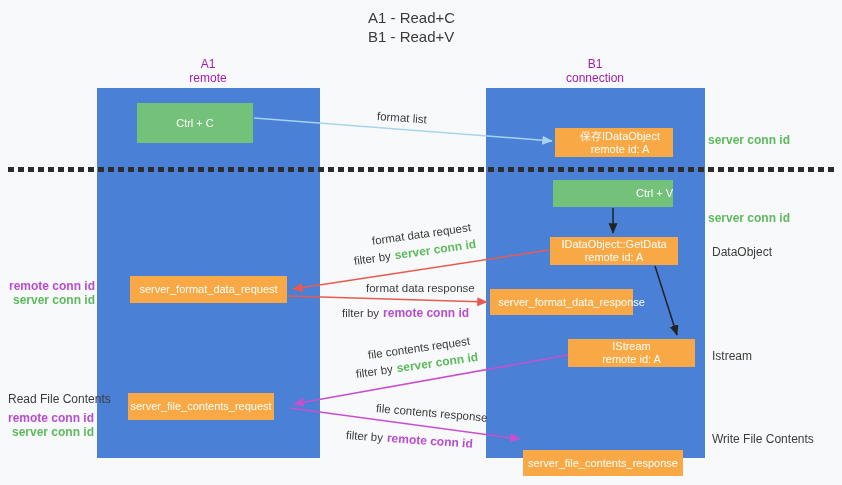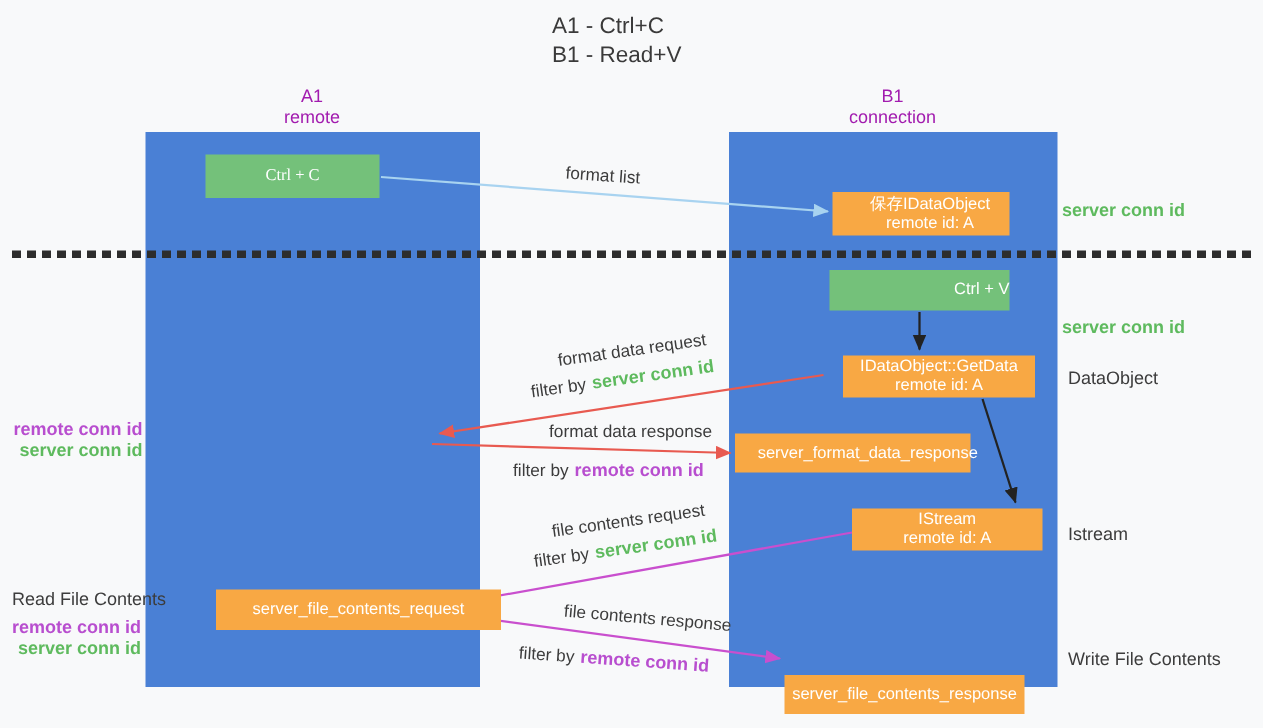--- a/index.html
+++ b/index.html
@@ -37,21 +37,21 @@
   .rot-dn   { transform:rotate(4deg);  transform-origin:left center; }
   .rot-dn5  { transform:rotate(5deg);  transform-origin:left center; }
   .filter-target { margin-left:4px; }
 </style>
 </head>
 <body>
 
 <div class="stage">
 
   <div class="title">
-    <div>A1 - Ctrl+C</div>
+    <div>A1 - Read+C</div>
     <div>B1 - Read+V</div>
   </div>
 
   <div class="lane-header" style="left:158px; top:57px; width:100px;">
     <div>A1</div>
     <div>remote</div>
   </div>
   <div class="lane-header" style="left:545px; top:57px; width:100px;">
     <div>B1</div>
     <div>connection</div>
@@ -79,49 +79,52 @@
     </defs>
     <line x1="254" y1="118" x2="552" y2="141" stroke="#a8d3f0" stroke-width="1.5" marker-end="url(#m-blue)"></line>
     <line x1="613" y1="208" x2="613" y2="233" stroke="#222222" stroke-width="1.5" marker-end="url(#m-black)"></line>
     <line x1="549" y1="250" x2="293" y2="289" stroke="#e85a50" stroke-width="1.5" marker-end="url(#m-red)"></line>
     <line x1="288" y1="296" x2="487" y2="302" stroke="#e85a50" stroke-width="1.5" marker-end="url(#m-red)"></line>
     <line x1="655" y1="266" x2="677" y2="335" stroke="#222222" stroke-width="1.5" marker-end="url(#m-black)"></line>
     <line x1="568" y1="355" x2="294" y2="404" stroke="#c94fce" stroke-width="1.5" marker-end="url(#m-magenta)"></line>
     <line x1="290" y1="408" x2="520" y2="439" stroke="#c94fce" stroke-width="1.5" marker-end="url(#m-magenta)"></line>
   </svg>
 
-  <div class="node green" style="left:137px; top:103px; width:116px; height:29px;font-family:Liberation Serif, serif;">
+  <div class="node green" style="left:137px; top:103px; width:116px; height:40px;">
     <div>Ctrl + C</div>
   </div>
 
   <div class="node orange" style="left:555px; top:128px; width:118px; height:29px;padding-left:12px;">
     <div>保存IDataObject</div>
     <div>remote id: A</div>
   </div>
 
   <div class="node green" style="left:553px; top:180px; width:120px; height:27px;align-items:flex-end;">
     <div>Ctrl + V</div>
   </div>
 
-  <div class="node orange" style="left:550px; top:237px; width:128px; height:28px;margin-left:12px;">
+  <div class="node orange" style="left:550px; top:237px; width:128px; height:28px;">
     <div>IDataObject::GetData</div>
     <div>remote id: A</div>
   </div>
 
+  <div class="node orange" style="left:130px; top:276px; width:157px; height:27px;">
+    <div>server_format_data_request</div>
+  </div>
 
-  <div class="node orange" style="left:490px; top:289px; width:157px; height:26px;padding-left:20px;">
+  <div class="node orange" style="left:490px; top:289px; width:143px; height:26px;padding-left:20px;">
     <div>server_format_data_response</div>
   </div>
 
   <div class="node orange" style="left:568px; top:339px; width:127px; height:28px;">
     <div>IStream</div>
     <div>remote id: A</div>
   </div>
 
-  <div class="node orange" style="left:128px; top:393px; width:190px; height:27px;margin-left:16px;">
+  <div class="node orange" style="left:128px; top:393px; width:146px; height:27px;">
     <div>server_file_contents_request</div>
   </div>
 
   <div class="node orange" style="left:523px; top:450px; width:160px; height:26px;">
     <div>server_file_contents_response</div>
   </div>
 
   <div class="lbl b-green" style="left:708px; top:133px;">server conn id</div>
   <div class="lbl b-green" style="left:708px; top:211px;">server conn id</div>
   <div class="lbl side" style="left:712px; top:245px;">DataObject</div>

